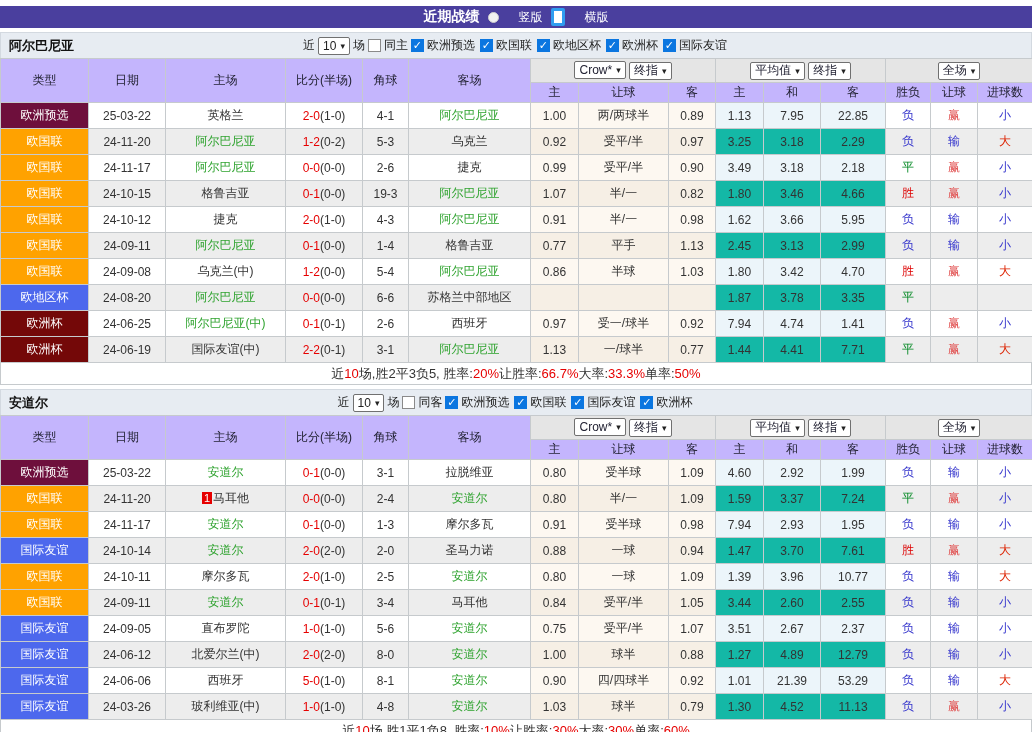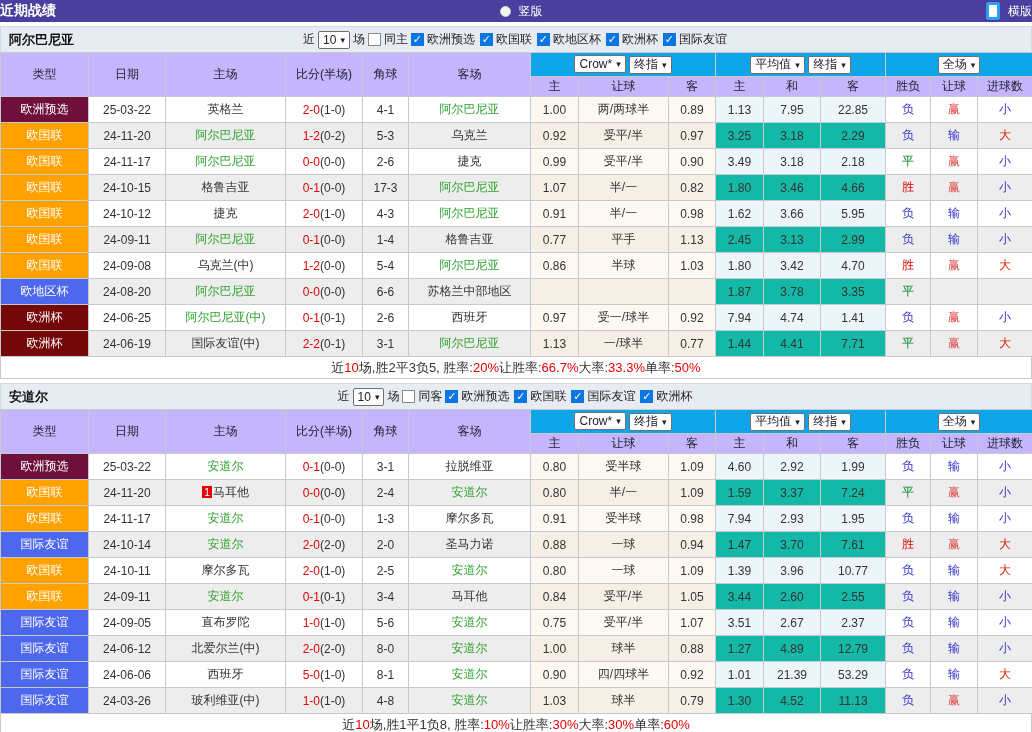--- a/index.html
+++ b/index.html
@@ -1,43 +1,43 @@
 <!DOCTYPE html>
 <html><head>
 <meta charset="utf-8">
 <style>
   * { box-sizing: border-box; margin: 0; padding: 0; }
   html,body { width:1032px; height:732px; overflow:hidden;
     font-family:"Liberation Sans","DejaVu Sans",sans-serif; font-size:12px; color:#222; background:#fff; }
 
   
-  .topbar { height:22px; background:#4a3f9e; color:#fff; display:flex; align-items:center; justify-content:space-between; gap:8px; }
+  .topbar { height:22px; background:#4a3f9e; color:#fff; display:flex; align-items:center; justify-content:center; gap:8px;margin-top:6px; }
   .topbar .title { font-weight:bold; font-size:14px; }
-  .radio-group { display:flex; align-items:center; gap:8px; font-size:12px; }
+  .radio-group { display:flex; align-items:center; gap:20px; font-size:12px; }
   .radio { width:11px; height:11px; border-radius:50%; background:#f2f2f2; border:1px solid #cfcfcf; display:inline-block; }
   .radio.sel { background:#fff; border:3px solid #2f9df0; }
 
   
   .section { margin-top:4px; }
   .controls { height:26px; background:#e7ecf2; display:flex; align-items:center; position:relative; border:1px solid #d3d9e0; border-bottom:none; }
   .team-name { position:absolute; left:8px; font-weight:bold; font-size:13px; color:#111; }
   .filter-center { margin:0 auto; display:flex; align-items:center; gap:3px; }
   .cb { width:13px; height:13px; border:1px solid #8a8a8a; background:#fff; display:inline-flex; align-items:center; justify-content:center; font-size:11px; line-height:11px; }
   .cb.checked { background:#0b76e0; border-color:#0b76e0; color:#fff; }
   .cb-label { margin-right:2px; }
   .sel { display:inline-flex; align-items:center; gap:4px; border:1px solid #707070; border-radius:2px; background:#fff; padding:1px 4px; height:18px; font-size:12px; }
   .sel .arrow { font-size:9px; color:#222; }
 
   
   table.grid { width:1032px; table-layout:fixed; border-collapse:collapse; }
   table.grid th, table.grid td { border:1px solid #c6cacd; text-align:center; overflow:hidden; white-space:nowrap; }
   thead th { background:#c4b5fd; font-weight:normal; color:#223; }
   tr.h1 th { height:24px; }
   tr.h2 th { height:20px; }
-  tr.h1 th.selth { background:#0ea5e9; }
+  tr.h1 th.selth { background:#e5e5e5; }
   tbody td { height:26px; font-size:12px; color:#333; }
   td.type { color:#fff; font-size:12px; }
   tr.odd  td.base { background:#fff; }
   tr.even td.base { background:#ededed; }
   tr.odd  td.crow { background:#fdf8f1; }
   tr.even td.crow { background:#f6efe5; }
   tr.odd  td.avg  { background:#ecf5fa; }
   tr.even td.avg  { background:#14b8a6; }
   td .ft { color:#e60000; }
   td.team-green { color:#2fa32f; }
@@ -202,21 +202,21 @@
           <td class="avg">2.18</td>
           <td class="base" style="color: rgb(0, 136, 34);">平</td>
           <td class="base" style="color: rgb(224, 72, 72);">赢</td>
           <td class="base" style="color: rgb(51, 51, 204);">小</td>
         </tr>
         <tr class="even">
           <td class="type" style="background: rgb(255, 162, 0);">欧国联</td>
           <td class="base">24-10-15</td>
           <td class="base">格鲁吉亚</td>
           <td class="base"><span class="ft">0-1</span><span class="ht">(0-0)</span></td>
-          <td class="base">17-3</td>
+          <td class="base">19-3</td>
           <td class="base team-green">阿尔巴尼亚</td>
           <td class="crow">1.07</td>
           <td class="crow">半/一</td>
           <td class="crow">0.82</td>
           <td class="avg">1.80</td>
           <td class="avg">3.46</td>
           <td class="avg">4.66</td>
           <td class="base" style="color: rgb(221, 0, 0);">胜</td>
           <td class="base" style="color: rgb(224, 72, 72);">赢</td>
           <td class="base" style="color: rgb(51, 51, 204);">小</td>

